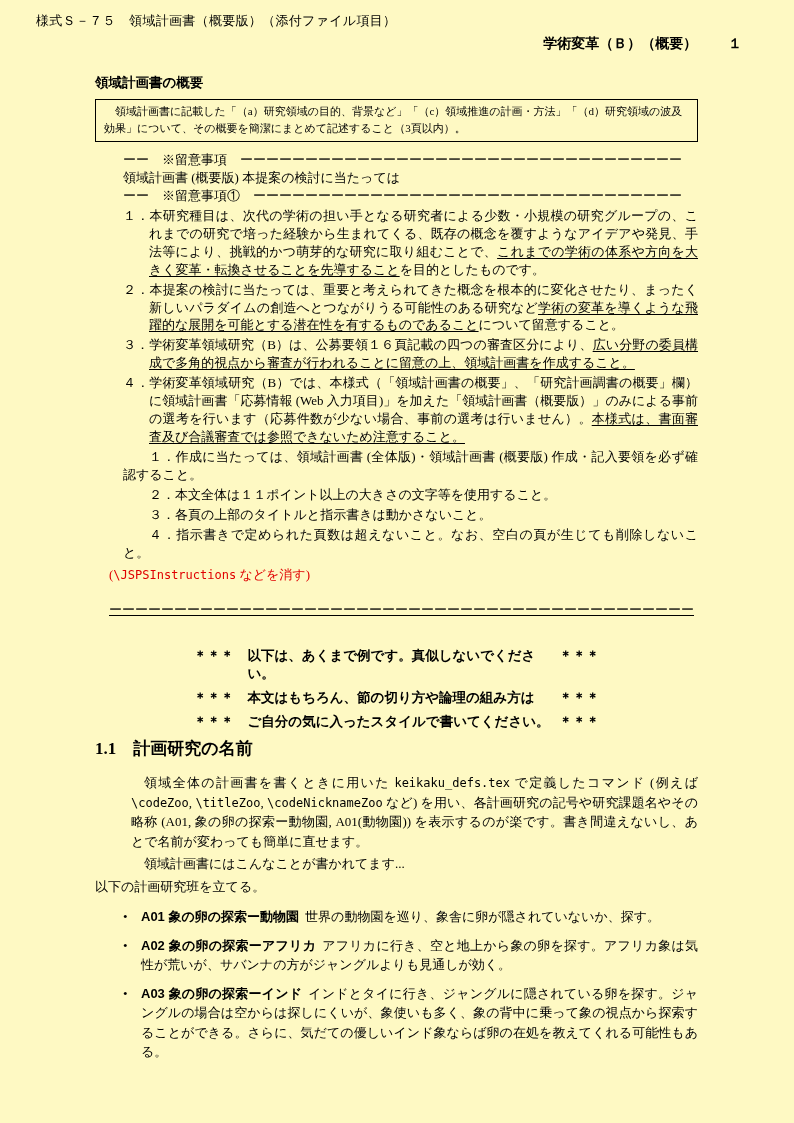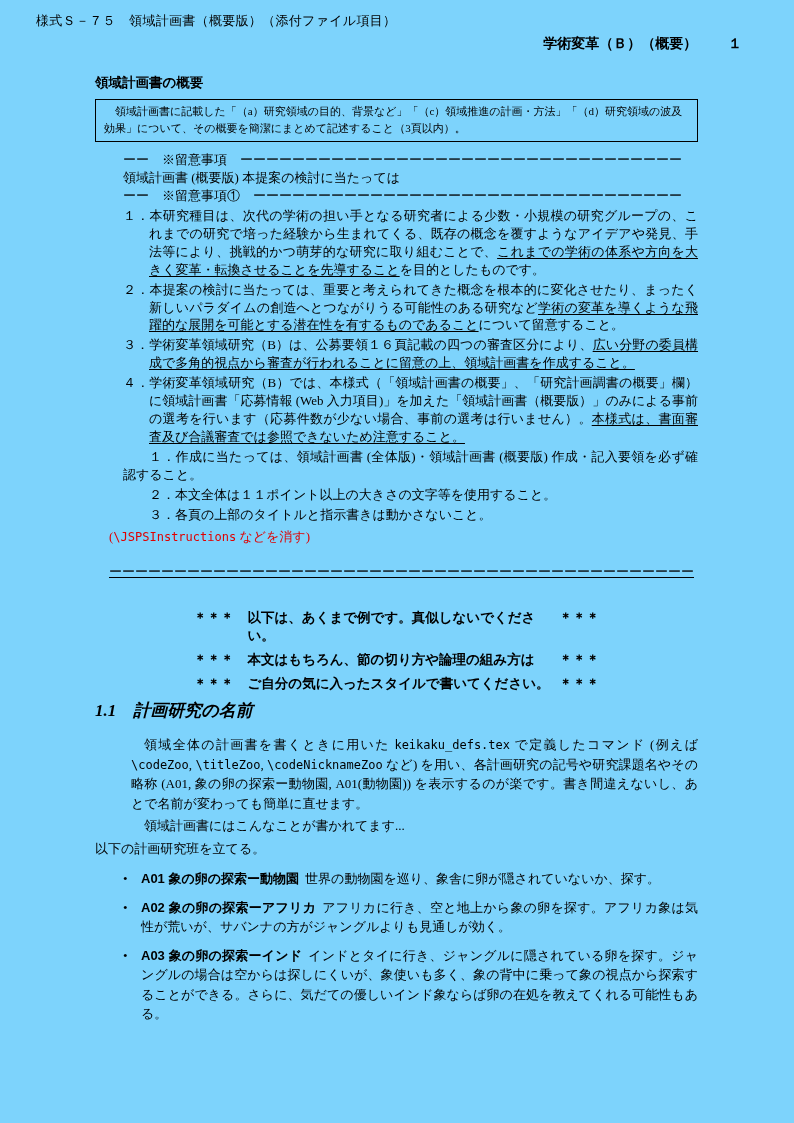--- a/index.html
+++ b/index.html
@@ -1,20 +1,20 @@
 <!DOCTYPE html>
 <html><head>
 <meta charset="utf-8">
 <style>
   * { margin:0; padding:0; box-sizing:border-box; }
   html,body { background:#ffffff; }
   .page {
     position:relative;
     width:794px; height:1123px;
-    background:#7dd3fc;
+    background:#fef9c3;
     color:#000;
     font-family:"Liberation Serif","DejaVu Serif",serif;
     font-size:13px;
     overflow:hidden;
   }
   .hdr-left {
     position:absolute; top:12px; left:36px;
     font-size:13px; letter-spacing:0.3px;
   }
   .hdr-right {
@@ -51,21 +51,21 @@
   .mono { font-family:"DejaVu Sans Mono","Liberation Mono",monospace; font-size:12px; }
 
   .example {
     margin:28px auto 0 auto; width:406px;
     font-family:"Liberation Sans","DejaVu Sans",sans-serif;
     font-weight:bold; font-size:13.5px;
   }
   .example-row { display:flex; margin-bottom:6px; }
   .example-row .txt { flex:1; margin-left:1em; }
 
-  .h-section { font-size:17px; font-weight:bold;font-style:italic; }
+  .h-section { font-size:17px; font-weight:bold; }
   .h-section .snum { font-family:"Liberation Serif","DejaVu Serif",serif; }
   .h-section .stitle { font-family:"Liberation Sans","DejaVu Sans",sans-serif; margin-left:1em; }
 
   .para { margin-top:13px; line-height:1.5; text-align:justify; }
   .para.indent { text-indent:1em;margin-left:36px; }
   .p-follow { margin-top:3px; }
 
   .bullets { margin-top:11px; margin-left:28px; }
   .bullet { display:flex; margin-bottom:9px; line-height:1.5; }
   .bullet .mark { width:18px; flex:none; }
@@ -101,20 +101,21 @@
       <div class="note-item"><span>２．</span><span>本提案の検討に当たっては、重要と考えられてきた概念を根本的に変化させたり、まったく新しいパラダイムの創造へとつながりうる可能性のある研究など</span><span class="u">学術の変革を導くような飛躍的な展開を可能とする潜在性を有するものであること</span><span>について留意すること。</span></div>
 
       <div class="note-item"><span>３．</span><span>学術変革領域研究（B）は、公募要領１６頁記載の四つの審査区分により、</span><span class="u">広い分野の委員構成で多角的視点から審査が行われることに留意の上、領域計画書を作成すること。</span></div>
 
       <div class="note-item"><span>４．</span><span>学術変革領域研究（B）では、本様式（「領域計画書の概要」、「研究計画調書の概要」欄）に領域計画書「応募情報 (Web 入力項目)」を加えた「領域計画書（概要版）」のみによる事前の選考を行います（応募件数が少ない場合、事前の選考は行いません）。</span><span class="u">本様式は、書面審査及び合議審査では参照できないため注意すること。</span></div>
 
 
       <div class="note-item2"><span>１．</span><span>作成に当たっては、領域計画書 (全体版)・領域計画書 (概要版) 作成・記入要領を必ず確認すること。</span></div>
       <div class="note-item2"><span>２．</span><span>本文全体は１１ポイント以上の大きさの文字等を使用すること。</span></div>
       <div class="note-item2"><span>３．</span><span>各頁の上部のタイトルと指示書きは動かさないこと。</span></div>
+      <div class="note-item2"><span>４．</span><span>指示書きで定められた頁数は超えないこと。なお、空白の頁が生じても削除しないこと。</span></div>
 
       <div class="red-note red">
         <div><span>(</span><span class="mono">\JSPSInstructions</span><span> などを消す)</span></div>
       </div>
 
       <div class="dash-line closing">ーーーーーーーーーーーーーーーーーーーーーーーーーーーーーーーーーーーーーーーーーーーーー</div>
     </div>
 
     <div class="example">
       <div class="example-row">

